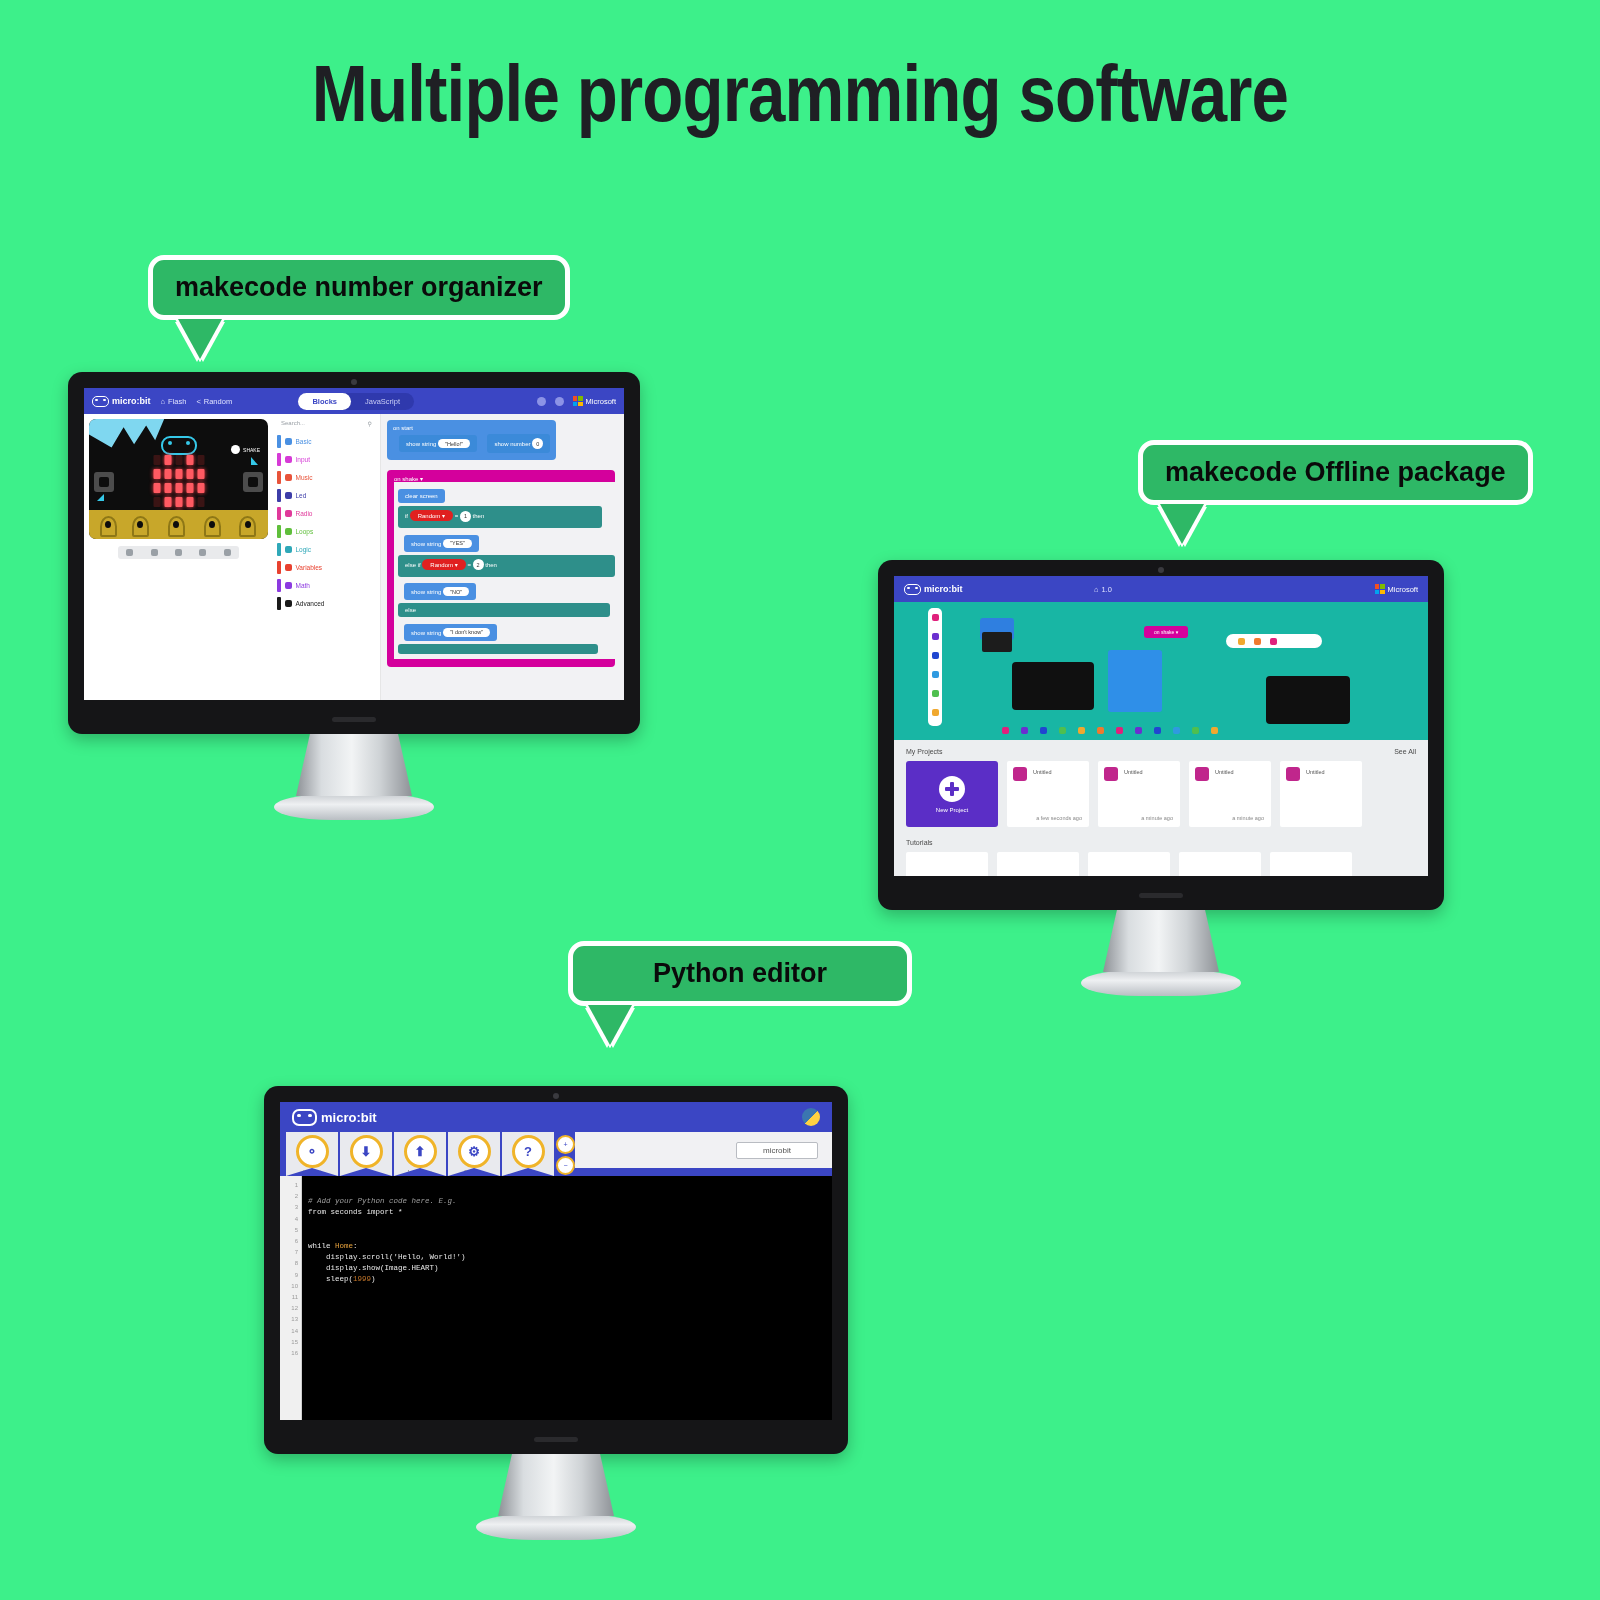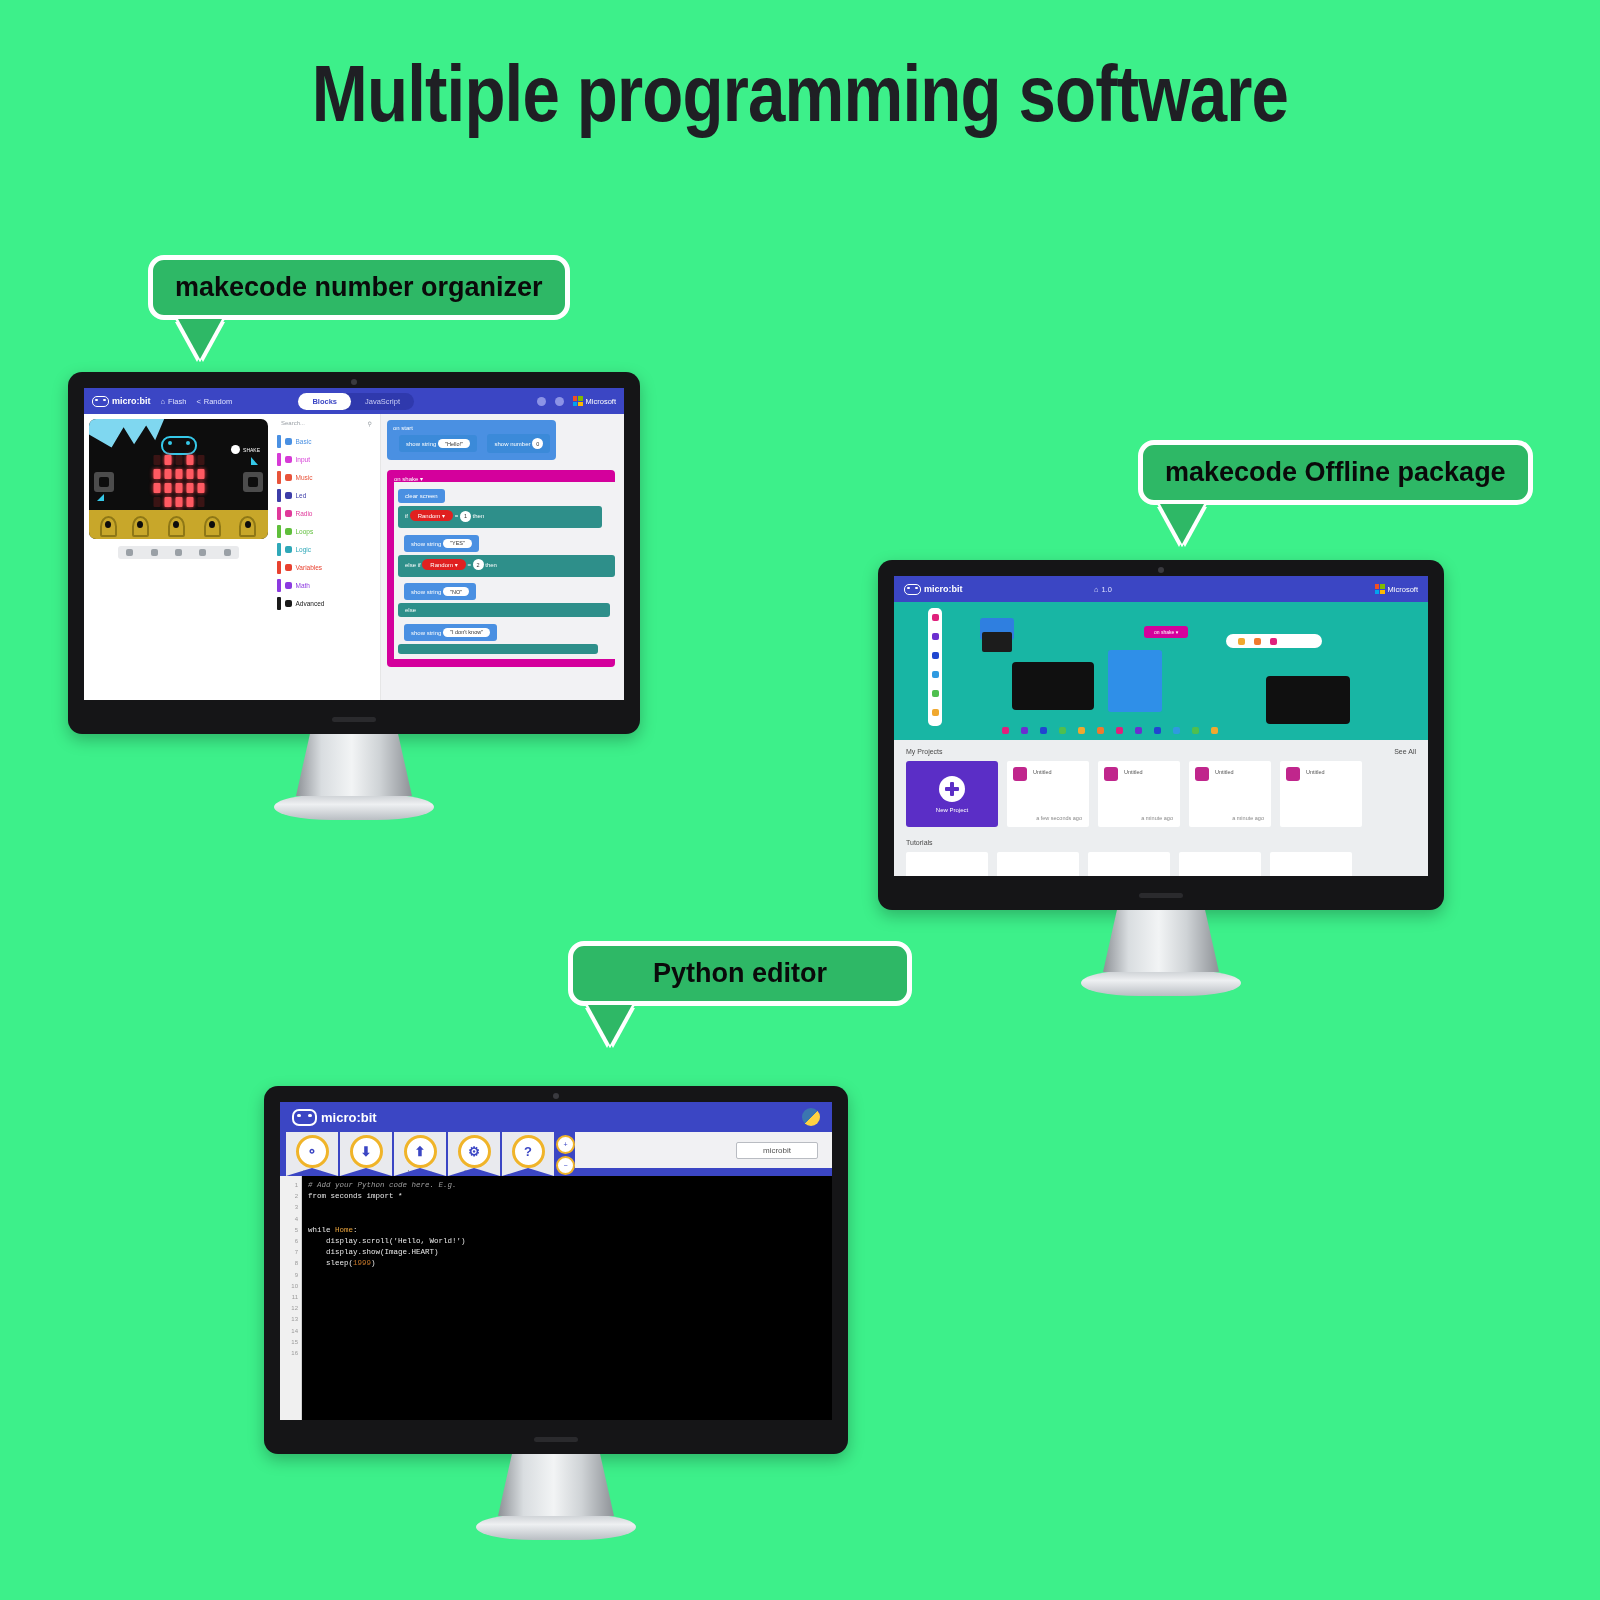--- a/index.html
+++ b/index.html
@@ -138,21 +138,21 @@
   .tool .lbl{font-size:5px;color:#444;margin-top:1px;}
   .zoomcol{display:flex;flex-direction:column;gap:2px;padding-top:3px;}
   .zbtn{width:15px;height:15px;border-radius:50%;background:#fff;border:2px solid #f0b429;
         display:flex;align-items:center;justify-content:center;font-size:7px;color:#3b46c4;}
   .py-filebar{flex:1;background:#f1f1f3;height:36px;display:flex;align-items:center;justify-content:flex-end;padding-right:14px;}
   .py-file{background:#fff;border:1px solid #b9bcc2;border-radius:2px;font-size:8px;color:#555;padding:3px 26px;}
   .py-code{background:#000;position:relative;height:calc(100% - 74px);display:flex;}
   .gutter{width:22px;background:#f0f0f0;border-right:1px solid #cfcfcf;font-size:6px;color:#9a9a9a;
           text-align:right;padding:4px 3px 0 0;box-sizing:border-box;line-height:11.2px;}
   .codearea{flex:1;padding:4px 0 0 6px;font-family:"Liberation Mono","DejaVu Sans Mono",monospace;
-            font-size:7.5px;line-height:11.2px;color:#e8e8e8;white-space:pre;}
+            font-size:7.5px;line-height:11.2px;color:#e8e8e8;white-space:pre;margin-top:16px;}
   .c-com{color:#9e9e9e;font-style:italic}
   .c-kw{color:#e8a33d}
   .c-num{color:#c4762a}
 </style>
 </head>
 <body>
 
 <div class="page-title">Multiple programming software</div>
 
 <div class="callout" style="left:148px;top:255px;">

